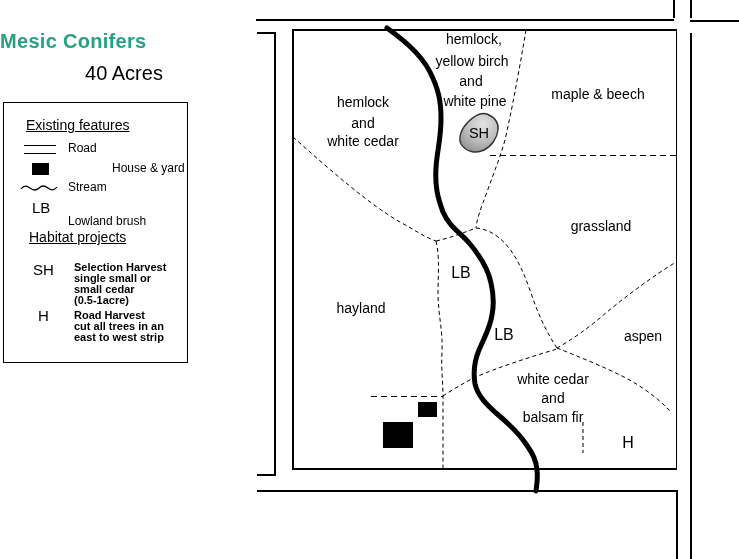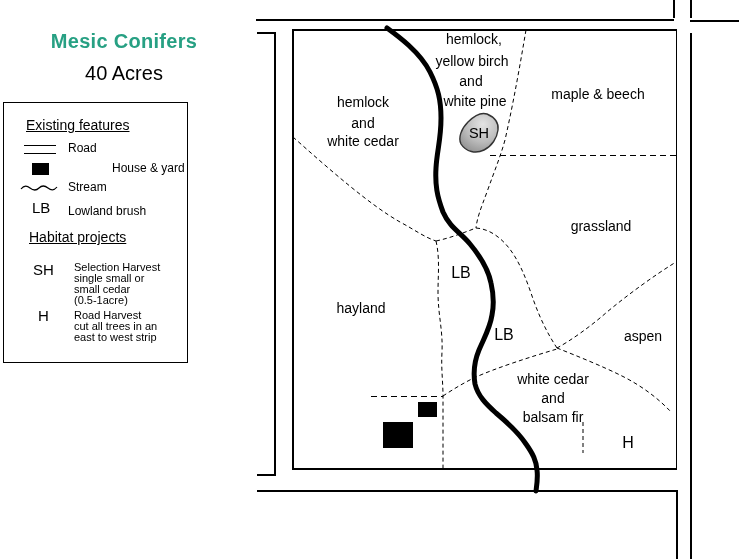--- a/index.html
+++ b/index.html
@@ -1,27 +1,27 @@
 <!DOCTYPE html>
 <html><head>
 <meta charset="utf-8">
 <style>
   html,body{margin:0;padding:0;background:#fff;}
   #canvas{position:relative;width:739px;height:559px;background:#fff;overflow:hidden;
           font-family:"Liberation Sans",sans-serif;color:#000;}
-  .title{position:absolute;left:0;top:30px;width:248px;text-align:center;
+  .title{position:absolute;left:0;top:30px;width:248px;
          font-size:20px;font-weight:bold;letter-spacing:0.3px;}
   .subtitle{position:absolute;left:0;top:62px;width:248px;text-align:center;
             font-size:20px;font-weight:normal;}
   .legend{position:absolute;left:3px;top:102px;width:183px;height:259px;
           border:1.5px solid #000;}
   .leg-title{position:absolute;font-size:14px;text-decoration:underline;white-space:nowrap;}
   .leg-label{position:absolute;font-size:12px;white-space:nowrap;}
   .leg-sym{position:absolute;font-size:15px;white-space:nowrap;}
-  .leg-desc{position:absolute;font-size:11px;line-height:11px;white-space:nowrap;}
+  .leg-desc{position:absolute;font-size:11px;line-height:11px;white-space:nowrap;font-weight:bold;}
   .roadsym{position:absolute;left:20px;top:42px;width:32px;height:7px;
            border-top:1.3px solid #000;border-bottom:1.3px solid #000;}
   .housesym{position:absolute;left:28px;top:60px;width:17px;height:12px;background:#000;}
   svg text{font-family:"Liberation Sans",sans-serif;fill:#000;}
 </style>
 </head>
 <body>
 
 <div id="canvas">
   <div class="title" style="color: rgb(39, 160, 131);">Mesic Conifers</div>
@@ -31,21 +31,21 @@
     <div class="leg-title" style="left:22px;top:14px;text-align:center;">Existing features</div>
     <div class="roadsym"></div>
     <div class="leg-label" style="left:64px;top:38px;">Road</div>
     <div class="housesym"></div>
     <div class="leg-label" style="left:64px;top:58px;margin-left:44px;">House &amp; yard</div>
     <svg style="position:absolute;left:15px;top:80px;" width="42" height="11">
       <path d="M2,6 q4,-5 9,-1 t9,0 t9,0 t9,-1" fill="none" stroke="#000" stroke-width="1.2"></path>
     </svg>
     <div class="leg-label" style="left:64px;top:77px;">Stream</div>
     <div class="leg-sym" style="left:28px;top:96px;">LB</div>
-    <div class="leg-label" style="left:64px;top:101px;">Lowland brush</div>
+    <div class="leg-label" style="left:64px;top:111px;">Lowland brush</div>
     <div class="leg-title" style="left:25px;top:126px;">Habitat projects</div>
     <div class="leg-sym" style="left:29px;top:158px;">SH</div>
     <div class="leg-desc" style="left:70px;top:159px;">
       <div>Selection Harvest</div>
       <div>single small or</div>
       <div>small cedar</div>
       <div>(0.5-1acre)</div>
     </div>
     <div class="leg-sym" style="left:34px;top:204px;">H</div>
     <div class="leg-desc" style="left:70px;top:207px;">

